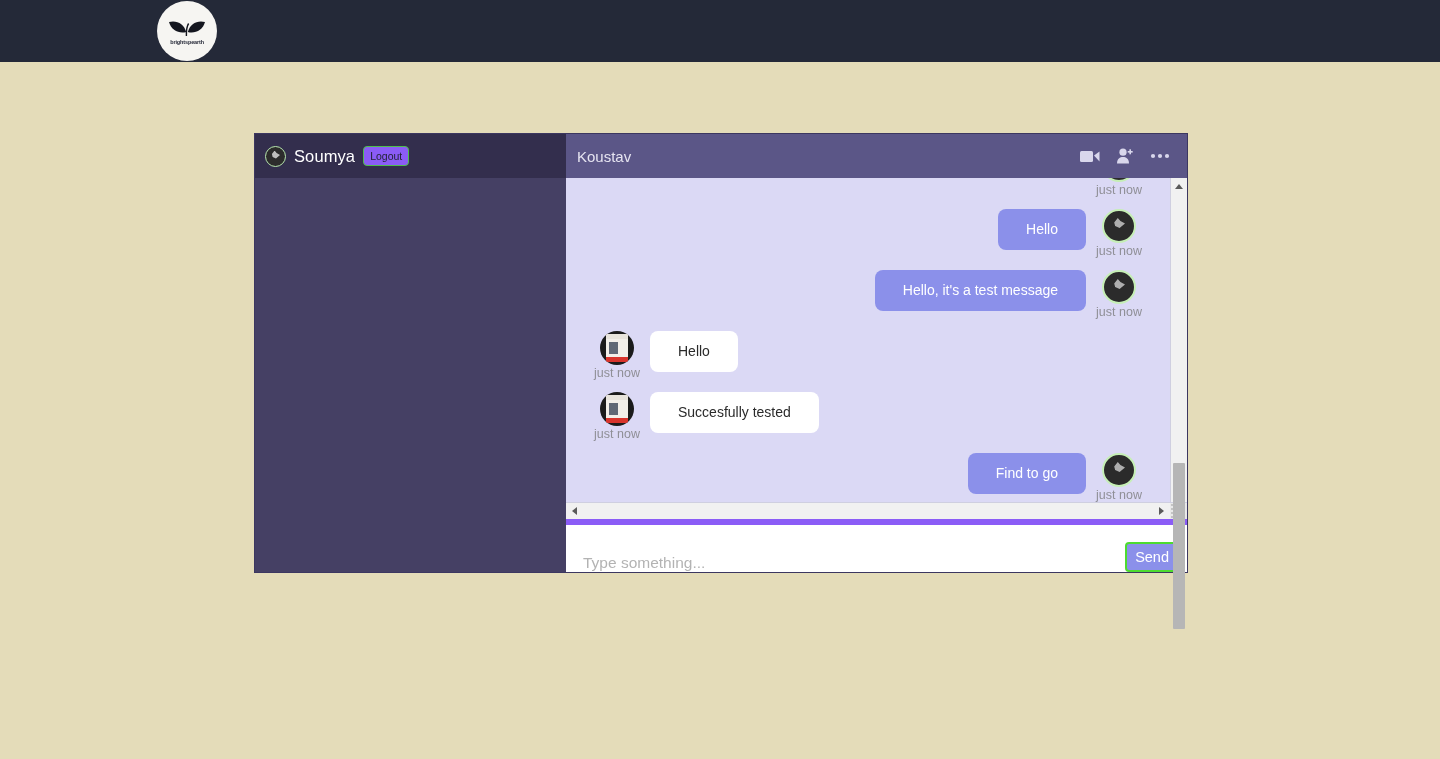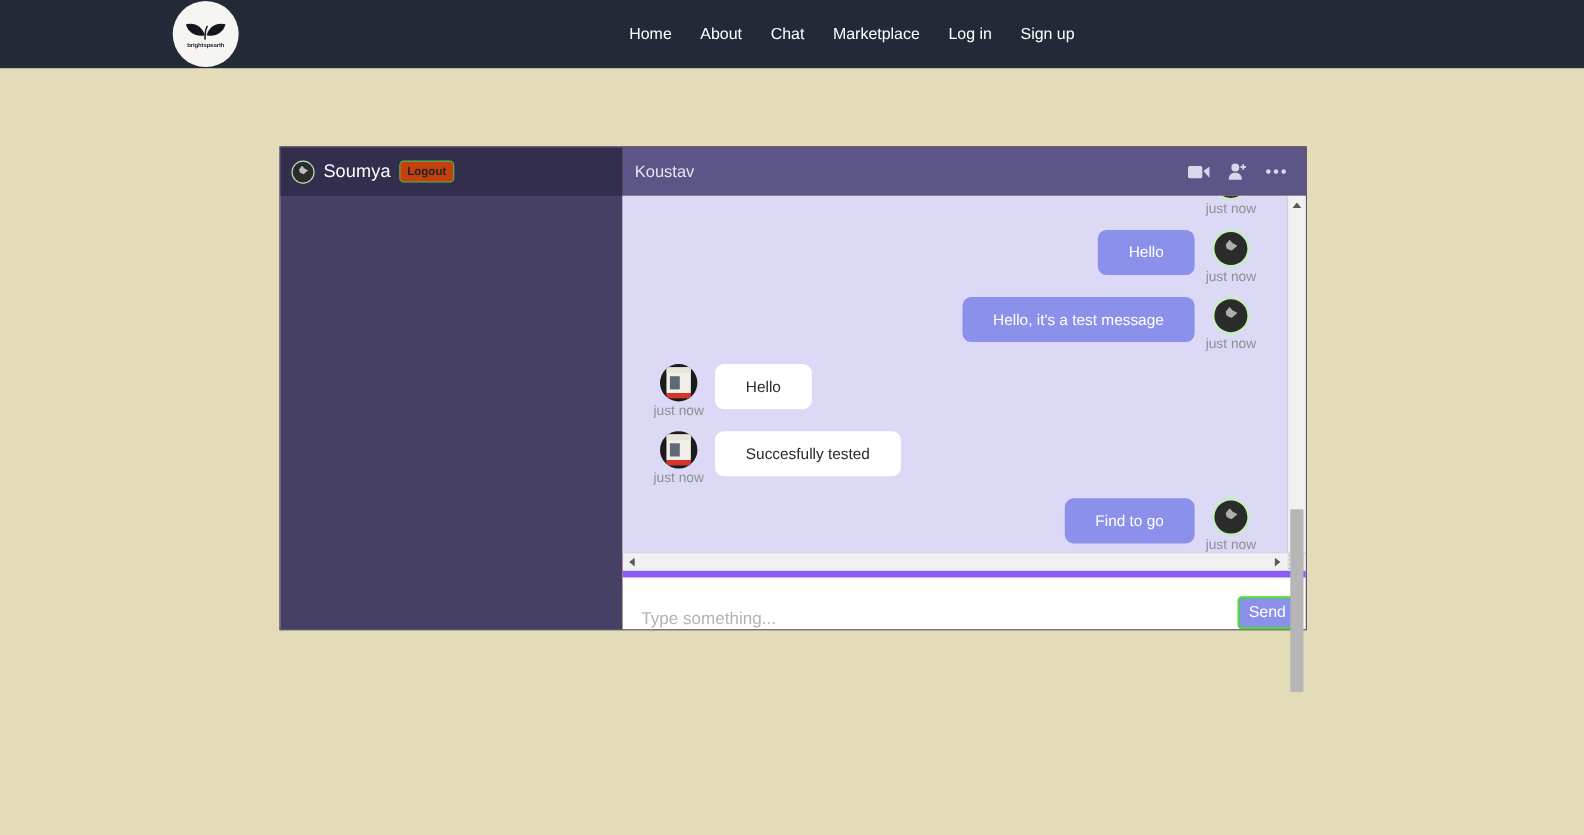--- a/index.html
+++ b/index.html
@@ -113,30 +113,29 @@
     background: #d8d8d8;
     clip-path: polygon(10% 45%, 40% 0%, 62% 30%, 100% 55%, 55% 100%, 18% 80%);
     opacity: .85;
   }
   .sb-username {
     color: #ffffff;
     font-size: 16.5px;
     letter-spacing: .1px;
   }
   .logout-btn {
-    background: #c2410c;
+    background: #8b5cf6;
     border: 1px solid #4ebd4c;
     border-radius: 4px;
     color: #1f2230;
     font-size: 10.5px;
     padding: 4px 6px 4px 6px;
     line-height: 1;
     cursor: pointer;
     font-family: "Liberation Sans", sans-serif;
-    font-weight: bold;
   }
 
   .find-user-row {
     height: 39px;
     border-bottom: 1px solid #9b97ae;
     display: flex;
     align-items: center;
     padding: 0 0 0 8px;
   }
   .find-user-input {
@@ -411,28 +410,20 @@
     <span>
       <svg width="40" height="20" viewBox="0 0 40 20">
         <path d="M2 4 C 10 2, 17 6, 19.2 14 C 12 16, 4 12, 2 4 Z" fill="#14161f"></path>
         <path d="M38 4 C 30 2, 23 6, 20.8 14 C 28 16, 36 12, 38 4 Z" fill="#14161f"></path>
         <path d="M19.4 18 C 19.2 12, 20 8, 21.6 5.5" stroke="#14161f" stroke-width="1.4" fill="none"></path>
       </svg>
     </span>
     <span class="brand-logo-text">brightspearth</span>
   </div>
 
-  <nav class="nav-links">
-    <a class="nav-link" href="#">Home</a>
-    <a class="nav-link" href="#">About</a>
-    <a class="nav-link" href="#">Chat</a>
-    <a class="nav-link" href="#">Marketplace</a>
-    <a class="nav-link" href="#">Log in</a>
-    <a class="nav-link" href="#">Sign up</a>
-  </nav>
 </div>
 
 <div class="chat-window">
 
   <aside class="sidebar">
 
     <div class="sidebar-header">
       <div class="sb-avatar"></div>
       <span class="sb-username">Soumya</span>
       <button class="logout-btn">Logout</button>

